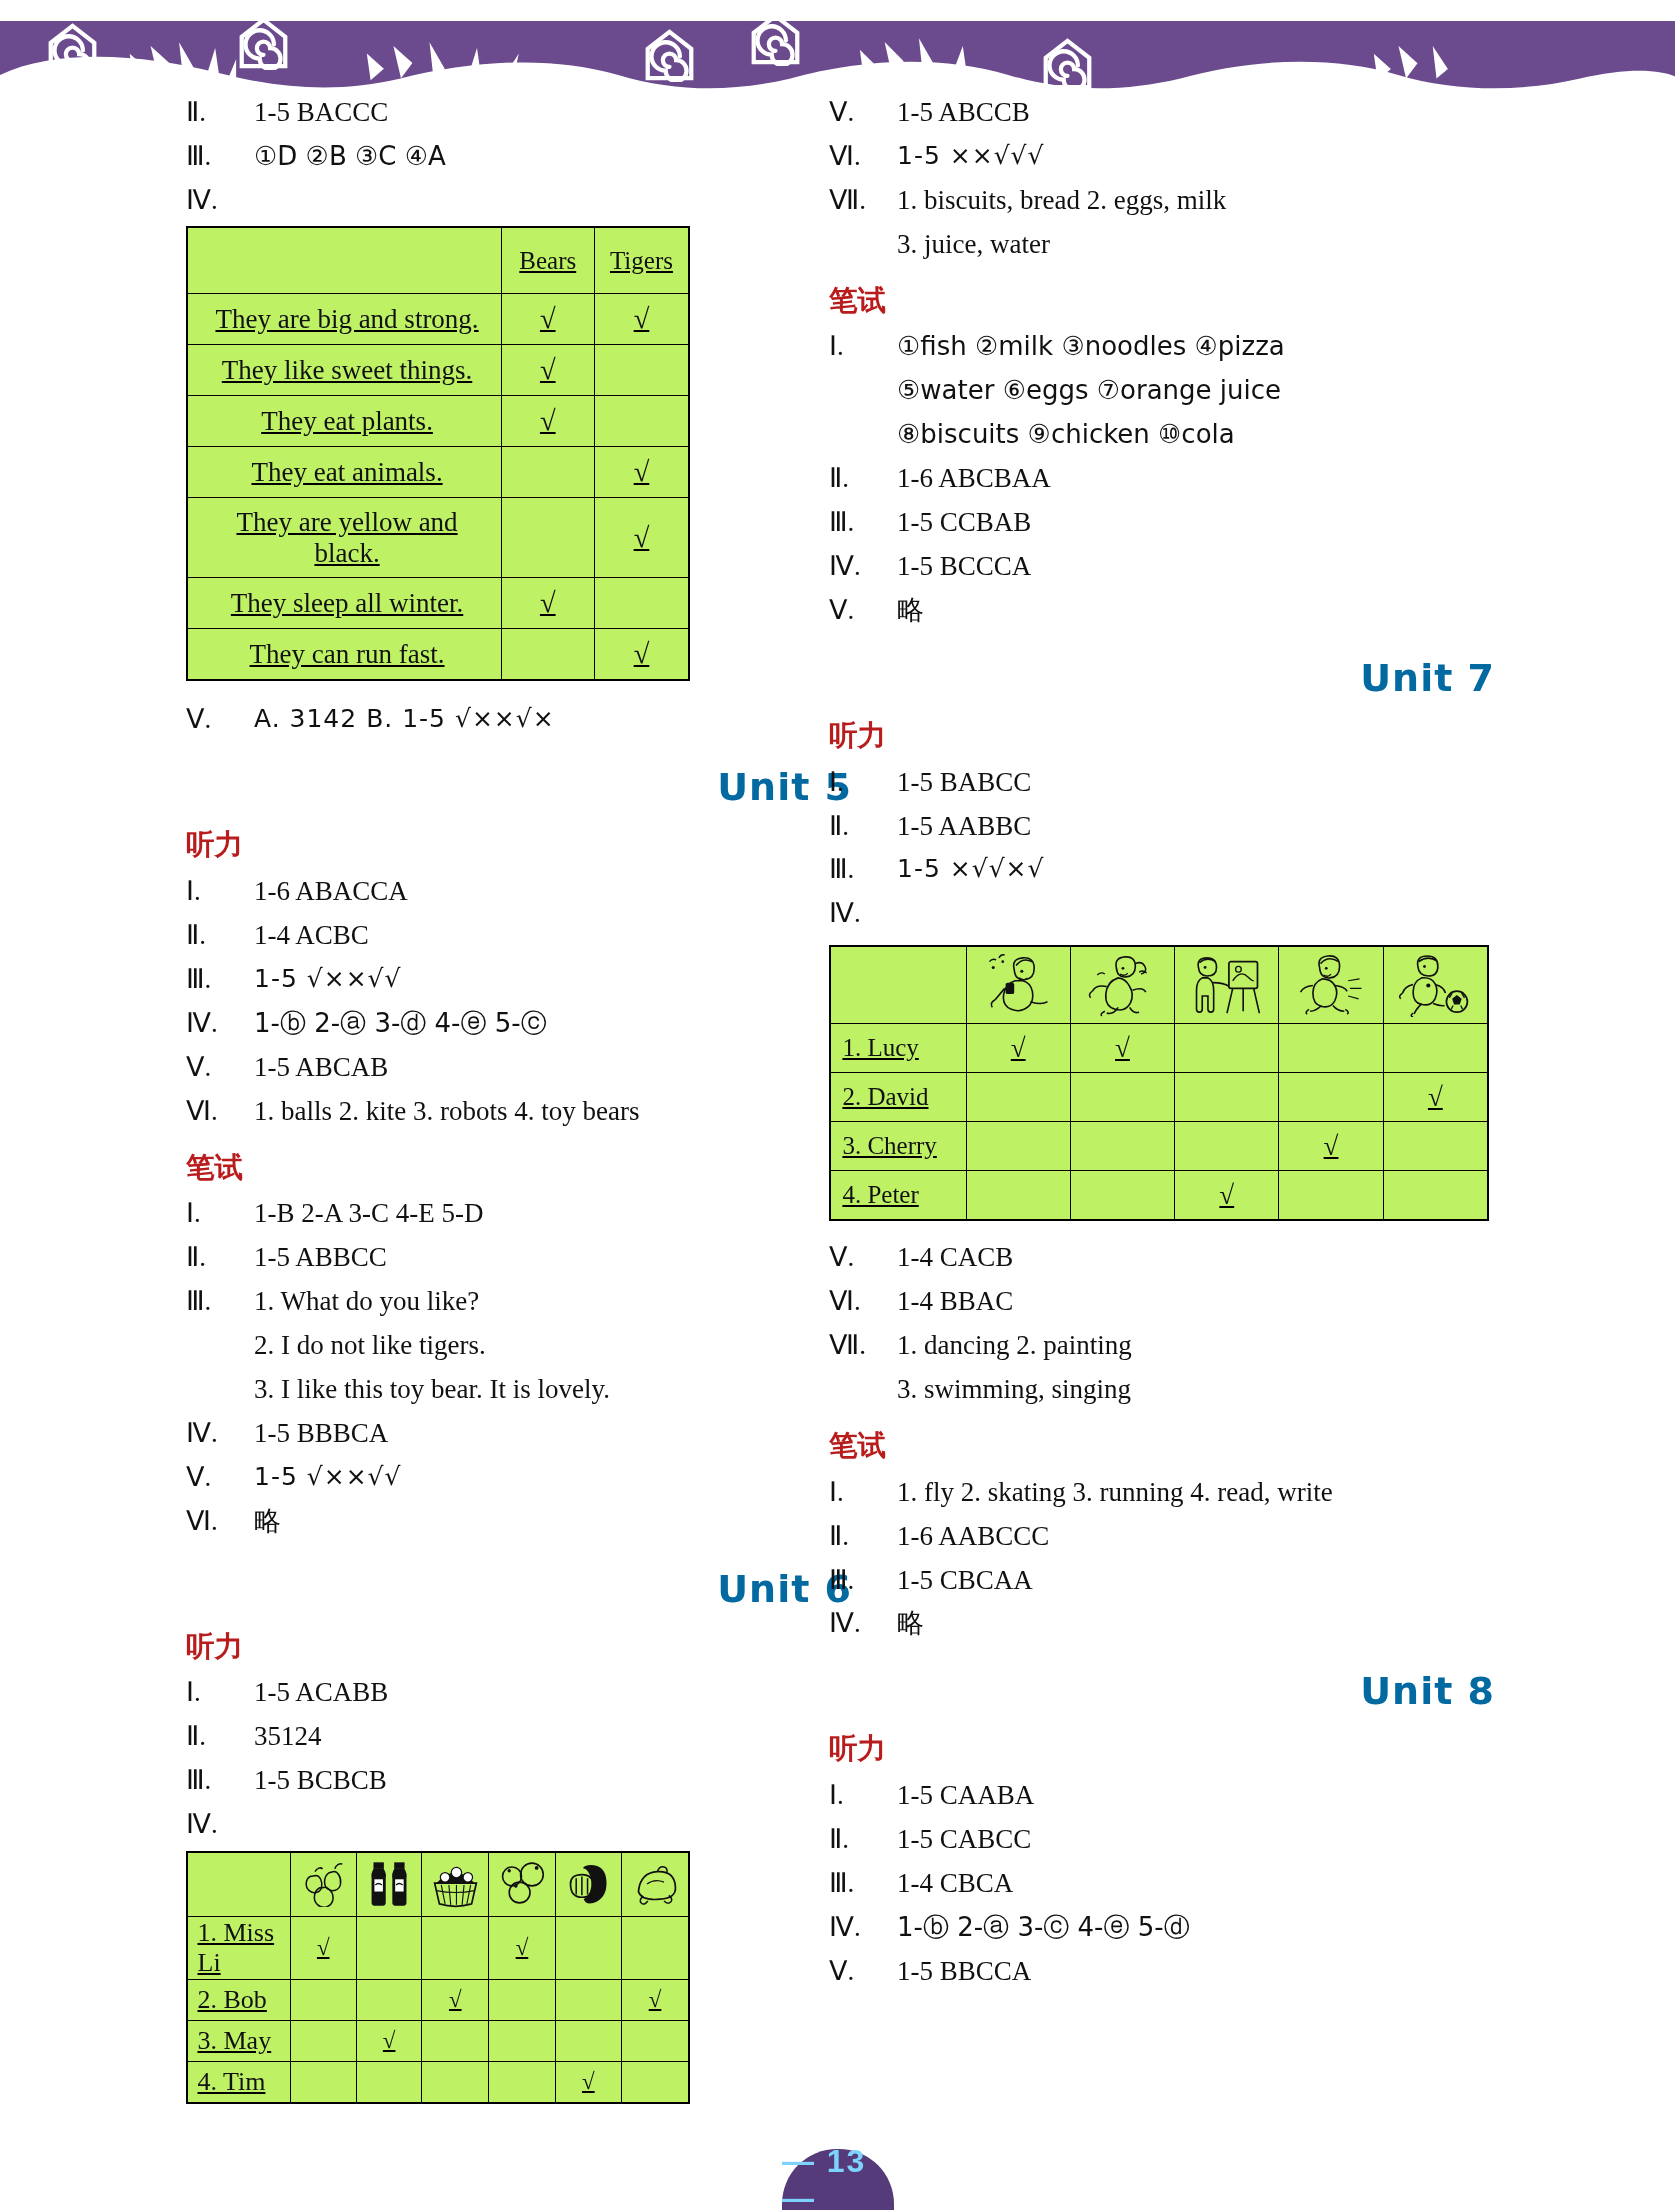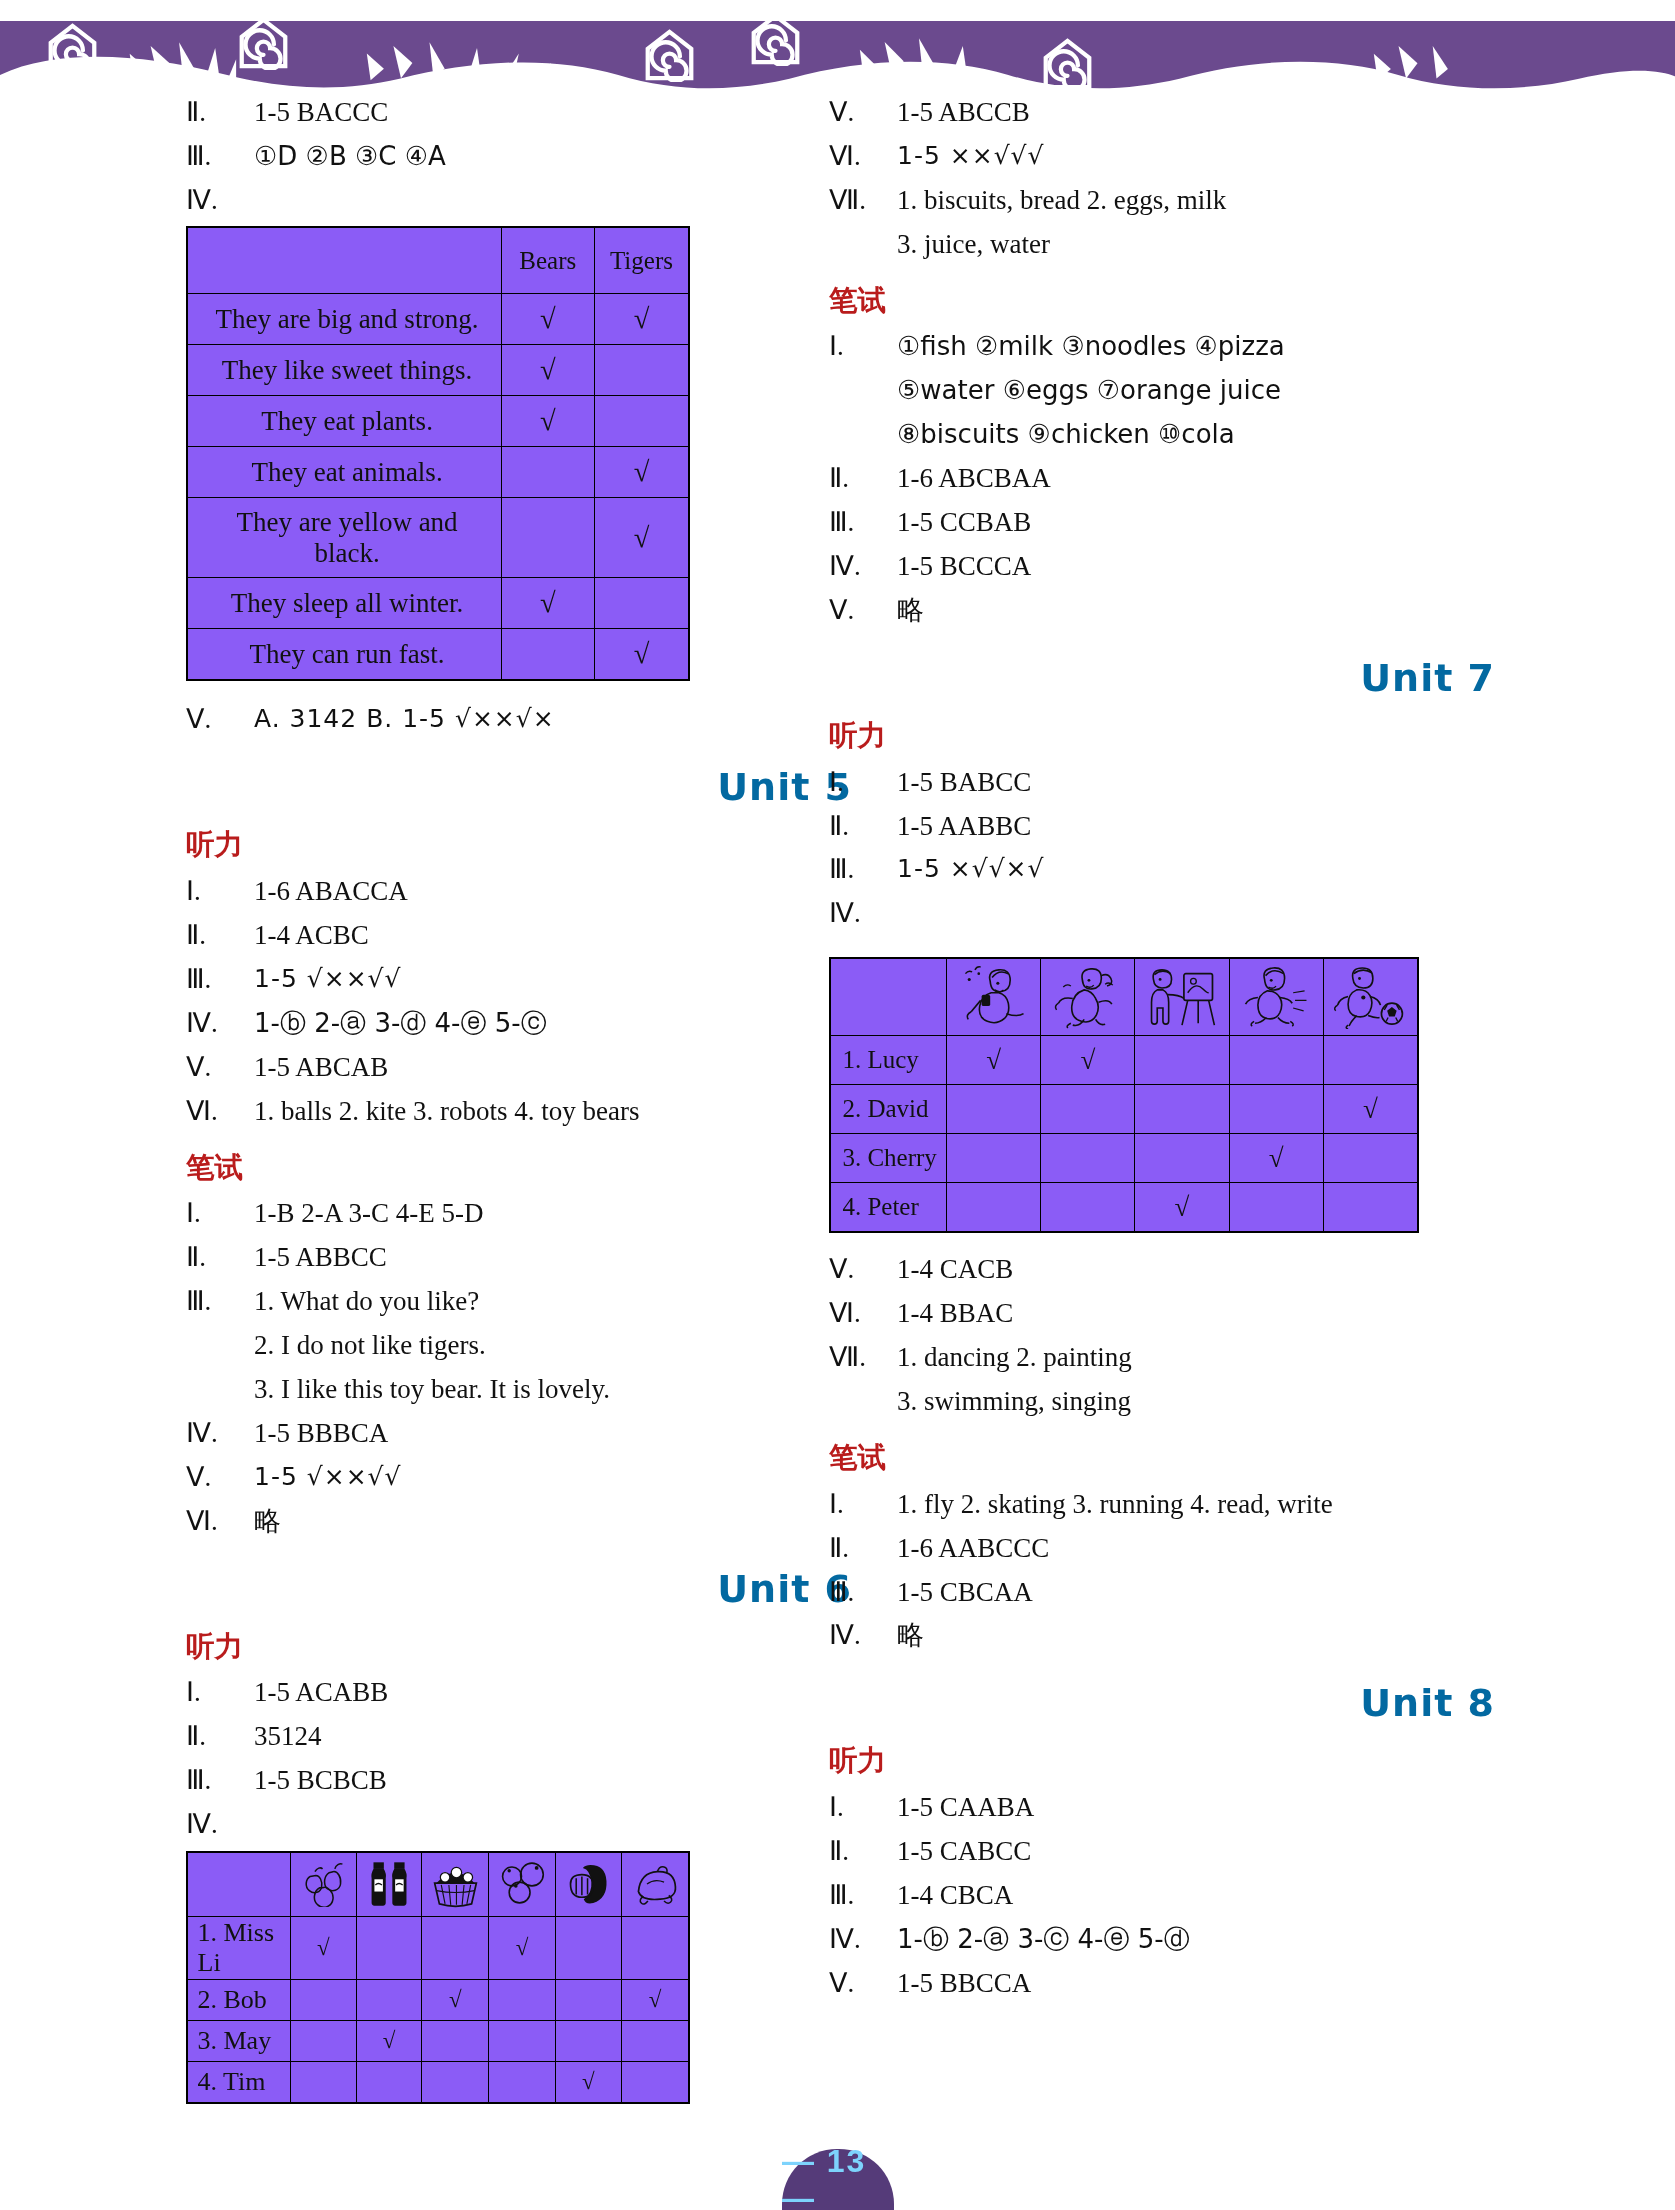--- a/index.html
+++ b/index.html
@@ -63,21 +63,22 @@
     font-family:"DejaVu Sans",sans-serif;
     font-size:38px;font-weight:bold;color:#0369a1;
     text-align:right;margin:25px 0 13.3px 0;
     letter-spacing:1px;
   }
 
   
   table.grid{
     border-collapse:collapse;
     border:2.9px solid #000;
-    background:#8b5cf6;
+    background:#bef264;
+    text-decoration:underline;
   }
   table.grid td,table.grid th{
     border:1.4px solid #000;
     font-size:25px;font-weight:normal;
     color:#111;text-align:center;vertical-align:middle;
     font-family:"Liberation Serif",serif;
   }
 
   
   .t-bt{width:504px;margin:5.7px 0 0 0;}
@@ -86,21 +87,21 @@
   .t-bt th{height:57px;font-size:28.5px;padding:3.8px 0;}
 
   
   .t-food{width:504px;margin-top:5.7px;}
   .t-food td{height:38px;}
   .t-food td.nm{text-align:left;padding-left:9.5px;font-size:26px;width:105px;}
   .t-food td.ic{width:67px;height:61px;}
   .t-food td.ck{font-size:23px;}
 
   
-  .t-act{width:590px;margin-top:23px;}
+  .t-act{width:660px;margin-top:11px;}
   .t-act td.nm{text-align:left;padding-left:11.4px;font-size:25px;width:114px;height:46px;}
   .t-act td.ic{width:95px;height:74px;}
   .t-act td.ck{font-size:27px;}
 
   .icon-svg{display:block;margin:0 auto;}
   .cmark{font-family:"Liberation Serif",serif;font-size:28.5px;}
 
   .tick-seq{font-family:"DejaVu Sans",sans-serif;font-size:25px;letter-spacing:1px;}
   .circnum{font-family:"DejaVu Sans",sans-serif;font-size:26px;}
 </style>

